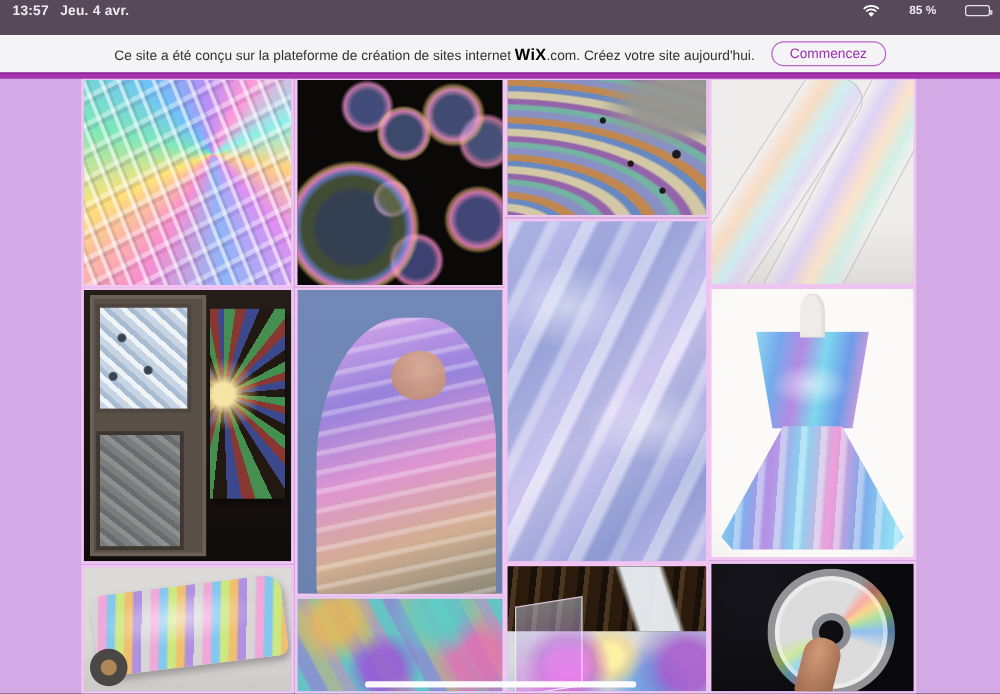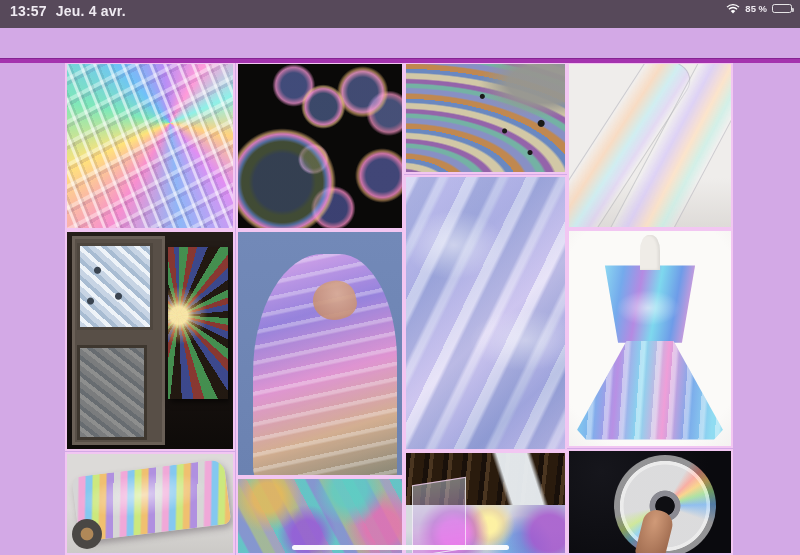--- a/index.html
+++ b/index.html
@@ -8,23 +8,23 @@
     position:relative;width:800px;height:555px;overflow:hidden;
     font-family:"Liberation Sans",sans-serif;background:#d3a9e6;
   }
 
   
   .status-bar{
     position:absolute;left:0;top:0;width:800px;height:28px;
     background:#57495a;color:#efeaf1;z-index:30;
   }
   .sb-left{position:absolute;left:10px;top:3px;display:flex;gap:9px;align-items:center;
-    font-size:14px;font-weight:700;letter-spacing:.2px;}
+    font-size:11px;font-weight:700;letter-spacing:.2px;}
   .sb-date{font-weight:700;}
-  .sb-right{position:absolute;right:8px;top:3px;display:flex;gap:5px;align-items:center;font-size:9.5px;font-weight:600;}
+  .sb-right{position:absolute;right:8px;top:3px;display:flex;gap:23px;align-items:center;font-size:9.5px;font-weight:600;}
   .url-bar{
     position:absolute;left:0;top:12px;width:100%;height:14px;
     display:flex;justify-content:center;align-items:center;gap:4px;
     font-size:9.5px;color:#d6d1d9;
   }
   .battery{position:relative;width:20px;height:9px;border:1px solid rgba(255,255,255,.85);border-radius:2.5px;padding:1px;}
   .battery-fill{height:100%;width:85%;background:#fff;border-radius:1px;}
   .battery-nub{position:absolute;right:-3px;top:2.5px;width:2px;height:4px;background:rgba(255,255,255,.7);border-radius:0 1px 1px 0;}
 
   
@@ -198,20 +198,27 @@
         <path d="M1 3.1a8.6 8.6 0 0 1 12 0" stroke="#fff" fill="none" stroke-width="1.3"></path>
       </svg>
       <span>85 %</span>
       <span class="battery">
         <span class="battery-fill"></span>
         <span class="battery-nub"></span>
       </span>
     </div>
   </header>
 
+  <div class="wix-banner">
+    <span class="banner-text">
+      <span>Ce site a été conçu sur la plateforme de création de sites internet</span>
+      <span class="wix-logo">WiX</span><span>.com. Créez votre site aujourd'hui.</span>
+    </span>
+    <button class="cta-button">Commencez</button>
+  </div>
 
   <div class="divider"></div>
 
   <main>
     <div class="tile t-foil" title="Crinkled holographic foil texture"></div>
 
     <div class="tile t-bubbles" title="Iridescent soap bubbles on black background"></div>
 
     <div class="tile t-oil" title="Rainbow oil slick marbling on asphalt"></div>
 

